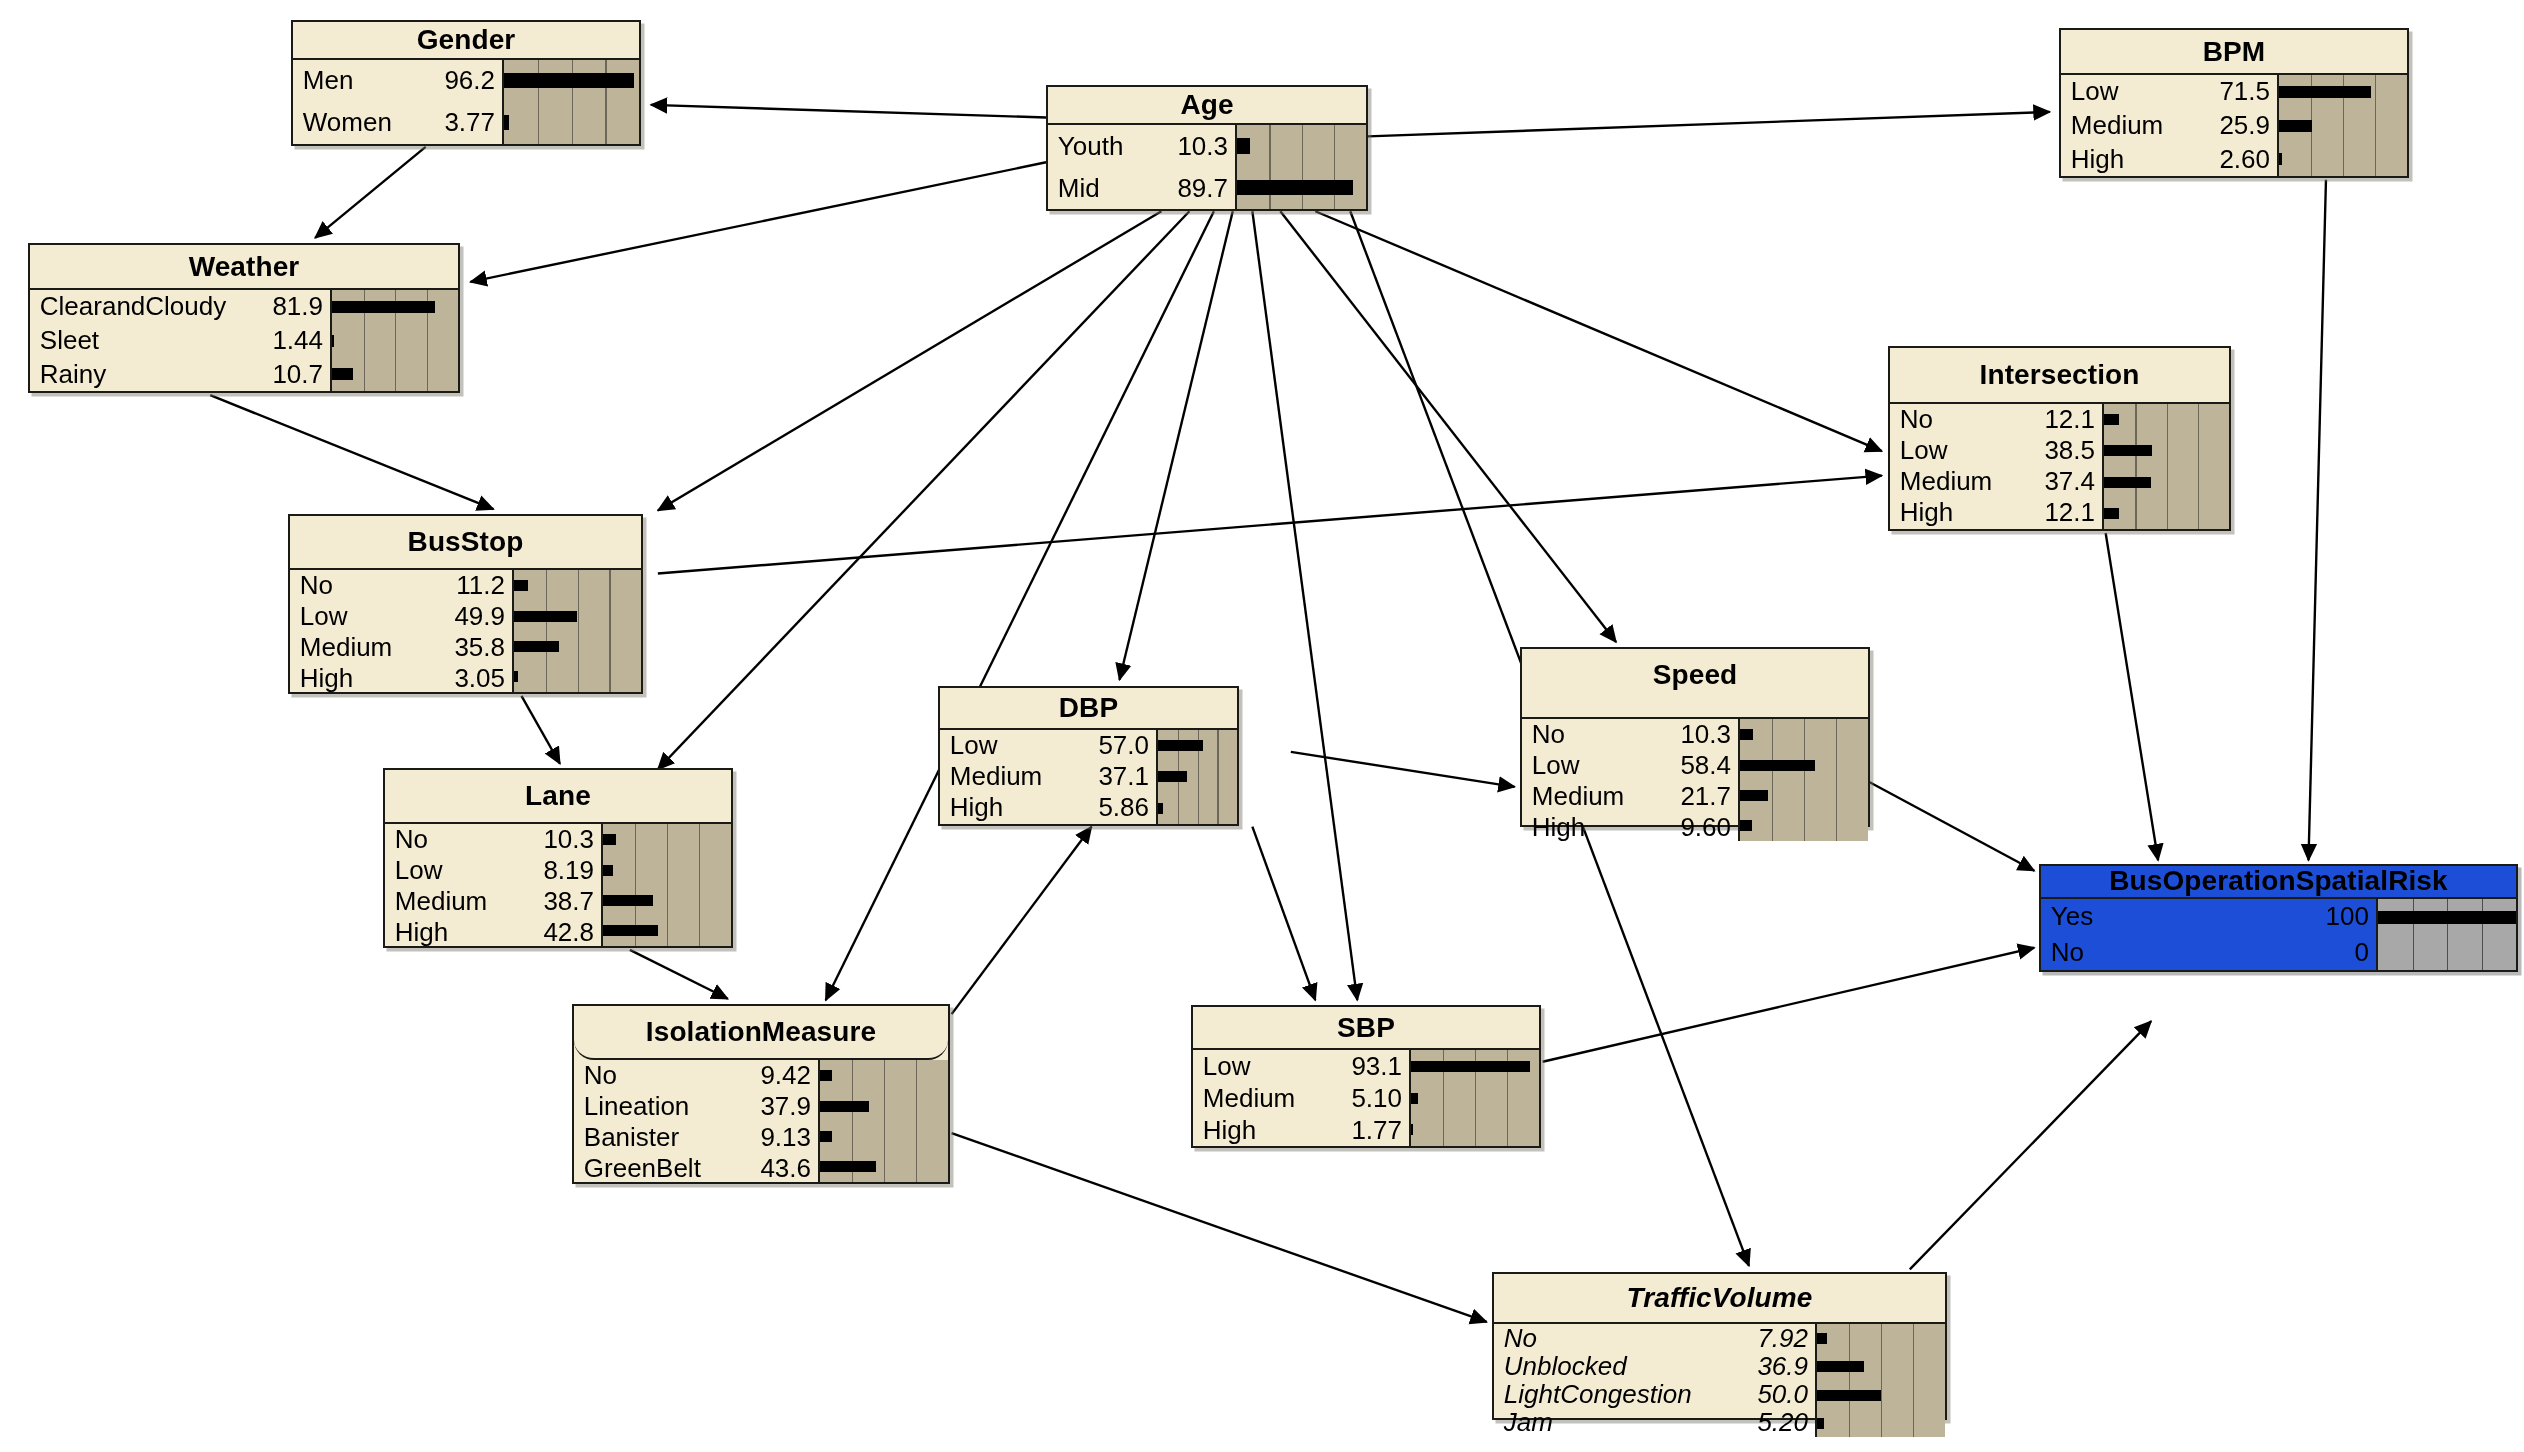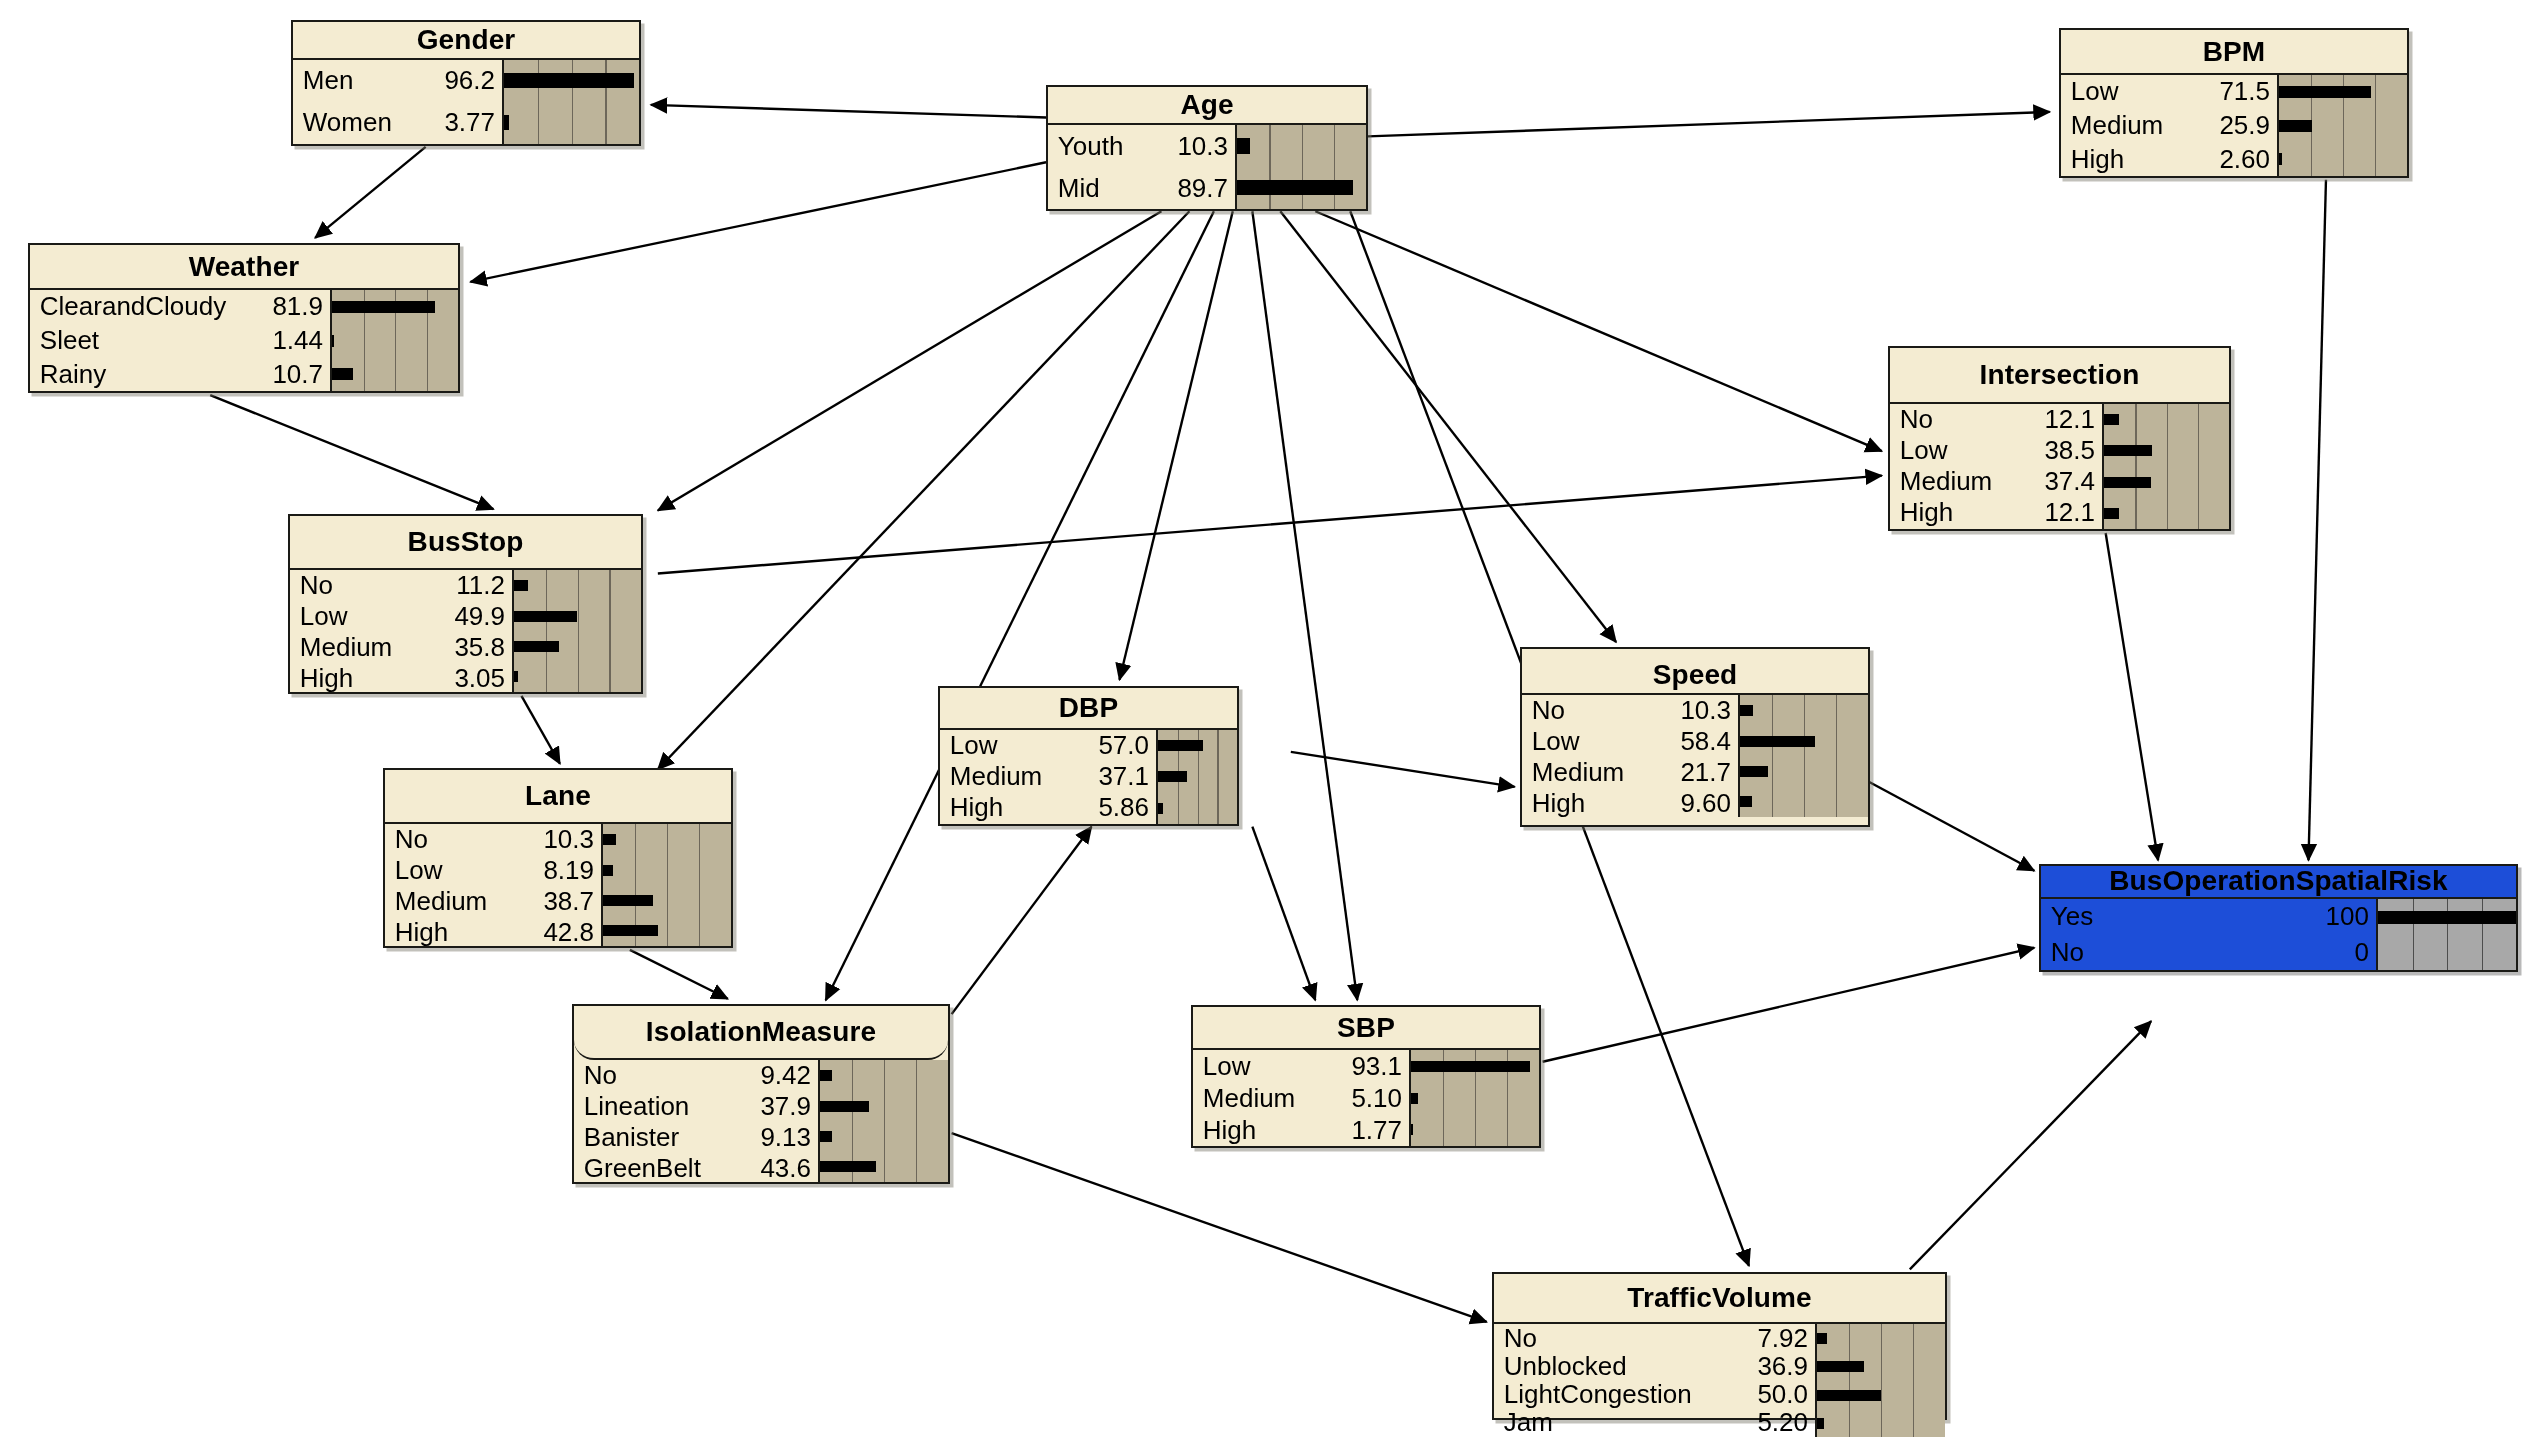--- a/index.html
+++ b/index.html
@@ -254,21 +254,21 @@
             <div class="gridline" style="left: 50%;"></div>
             <div class="gridline" style="left: 75%;"></div>
             <div class="bar" style="height: 11.2px; top: 9.8px; width: 11.2%;"></div>
             <div class="bar" style="height: 11.2px; top: 41px; width: 49.9%;"></div>
             <div class="bar" style="height: 11.2px; top: 71px; width: 35.8%;"></div>
             <div class="bar" style="height: 11.2px; top: 101px; width: 3.05%;"></div>
           </div>
         </div>
       </div>
       <div class="node" style="left: 1520px; top: 647px; width: 350px; height: 180px;">
-        <div class="title" style="height: 46px; line-height: 51px; font-size: 28px;">Speed</div>
+        <div class="title" style="height: 70px; line-height: 51px; font-size: 28px;">Speed</div>
         <div class="body" style="height: 122px;">
           <div class="labels" style="width: 218px;">
             <div class="row" style="height: 31px; font-size: 26px;">
               <span class="st">No</span>
               <span class="vl">10.3</span>
             </div>
             <div class="row" style="height: 31px; font-size: 26px;">
               <span class="st">Low</span>
               <span class="vl">58.4</span>
             </div>
@@ -425,21 +425,21 @@
           <div class="bars">
             <div class="gridline" style="left: 25%;"></div>
             <div class="gridline" style="left: 50%;"></div>
             <div class="gridline" style="left: 75%;"></div>
             <div class="bar" style="height: 11.2px; top: 10.5px; width: 93.1%;"></div>
             <div class="bar" style="height: 11.2px; top: 43px; width: 5.1%;"></div>
             <div class="bar" style="height: 11.2px; top: 74px; width: 1.77%;"></div>
           </div>
         </div>
       </div>
-      <div class="node" style="left: 1492px; top: 1272px; width: 455px; height: 148px;">
+      <div class="node" style="left: 1492px; top: 1272px; width: 455px; height: 148px; font-style: italic;">
         <div class="title" style="height: 50px; line-height: 48px; font-size: 28px;">TrafficVolume</div>
         <div class="body" style="height: 113px;">
           <div class="labels" style="width: 323px;">
             <div class="row" style="height: 28px; font-size: 26px;">
               <span class="st">No</span>
               <span class="vl">7.92</span>
             </div>
             <div class="row" style="height: 28px; font-size: 26px;">
               <span class="st">Unblocked</span>
               <span class="vl">36.9</span>

